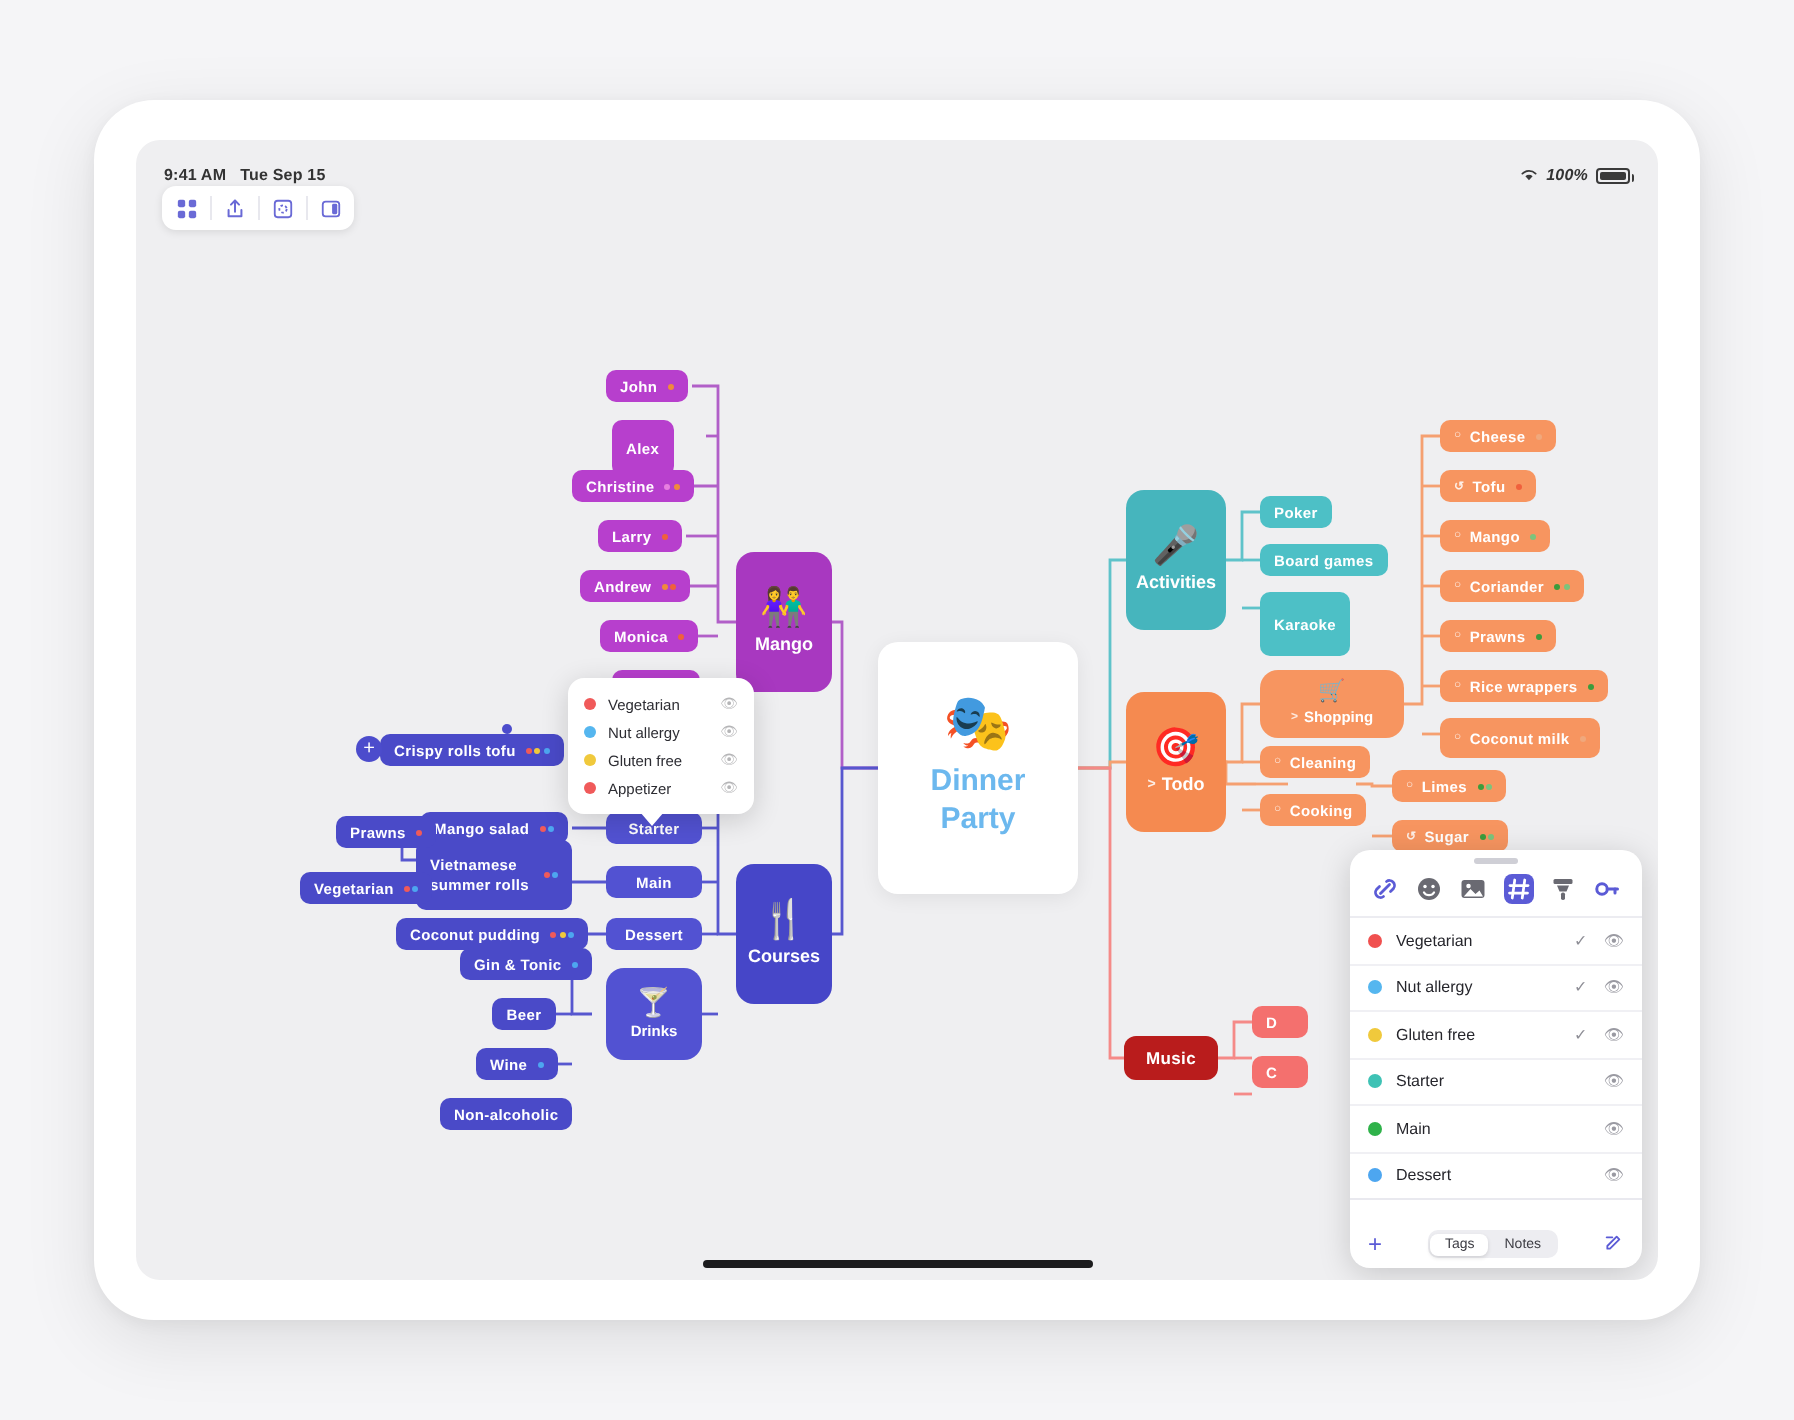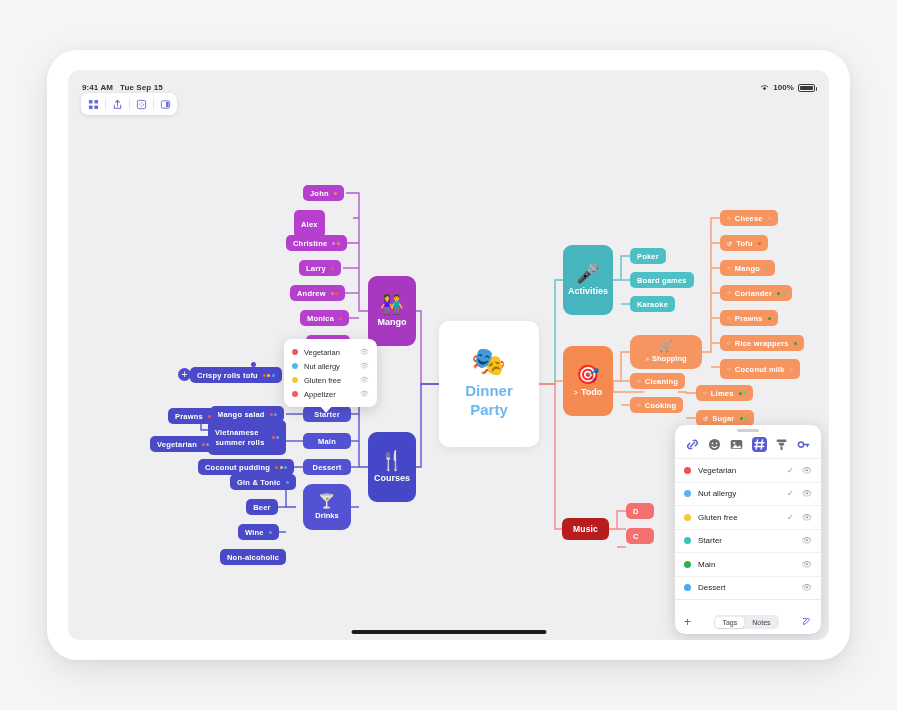--- a/index.html
+++ b/index.html
@@ -31,21 +31,21 @@
   
   .statusbar {
     position: absolute; left: 0; top: 0;
     width: 100%; height: 22px;
     display: flex; align-items: flex-end;
     padding: 0 14px;
     font-size: 8px; color: #333; font-weight: bold;
     letter-spacing: .1px;
   }
   .sb-left { display: flex; gap: 7px; }
-  .sb-right { margin-left: auto; display: flex; align-items: center; gap: 4px; }
+  .sb-right { margin-left: auto; display: flex; align-items: center; gap: 4px; font-style: italic; }
   .wifi-icon { width: 9px; height: 7px; position: relative; display:inline-block;}
   .batt { width: 17px; height: 8px; border: 1px solid #3a3a3a; border-radius: 2px; position: relative; }
   .batt::after { content:""; position:absolute; right:-3px; top:2px; width:1.5px; height:4px; background:#3a3a3a; border-radius:0 1px 1px 0;}
   .batt i { position:absolute; left:1px; top:1px; bottom:1px; width:13px; background:#3a3a3a; border-radius:1px; display:block;}
 
   
   .toolbar {
     position: absolute; left: 13px; top: 23px;
     height: 22px;
     background: #ffffff;
@@ -368,21 +368,21 @@
       <div class="bignode" style="left:300px;top:206px;width:48px;height:70px;background:#a838c0;">
         <span class="emoji">👫</span>
         <span>Mango</span>
       </div>
       <div class="node" style="left:235px;top:115px;height:16px;background:#b73fcd;">
         <span>John</span>
         <span class="dots">
             <span style="background:#f08a3c"></span>
           </span>
       </div>
-      <div class="node" style="left:226px;top:140px;height:28px;background:#b73fcd;">
+      <div class="node" style="left:238px;top:140px;height:28px;background:#b73fcd;">
         <span>Alex</span>
       </div>
       <div class="node" style="left:218px;top:165px;height:16px;background:#b73fcd;">
         <span>Christine</span>
         <span class="dots">
             <span style="background:#e77fe0"></span>
             <span style="background:#f08a3c"></span>
           </span>
       </div>
       <div class="node" style="left:231px;top:190px;height:16px;background:#b73fcd;">
@@ -514,21 +514,21 @@
       <div class="bignode" style="left:495px;top:175px;width:50px;height:70px;background:#46b5bd;">
         <span class="emoji">🎤</span>
         <span>Activities</span>
       </div>
       <div class="node" style="left:562px;top:178px;height:16px;background:#4dc0c6;">
         <span>Poker</span>
       </div>
       <div class="node" style="left:562px;top:202px;height:16px;background:#4dc0c6;">
         <span>Board games</span>
       </div>
-      <div class="node" style="left:562px;top:226px;height:16px;background:#4dc0c6;">
+      <div class="node" style="left:562px;top:226px;height:32px;background:#4dc0c6;">
         <span>Karaoke</span>
       </div>
 
       <div class="bignode" style="left:495px;top:276px;width:50px;height:70px;background:#f58a50;">
         <span class="emoji">🎯</span>
         <span style="display:flex;align-items:center;gap:3px;">
           <span style="font-size:7px;opacity:.85;">&gt;</span>
           <span>Todo</span>
         </span>
       </div>

